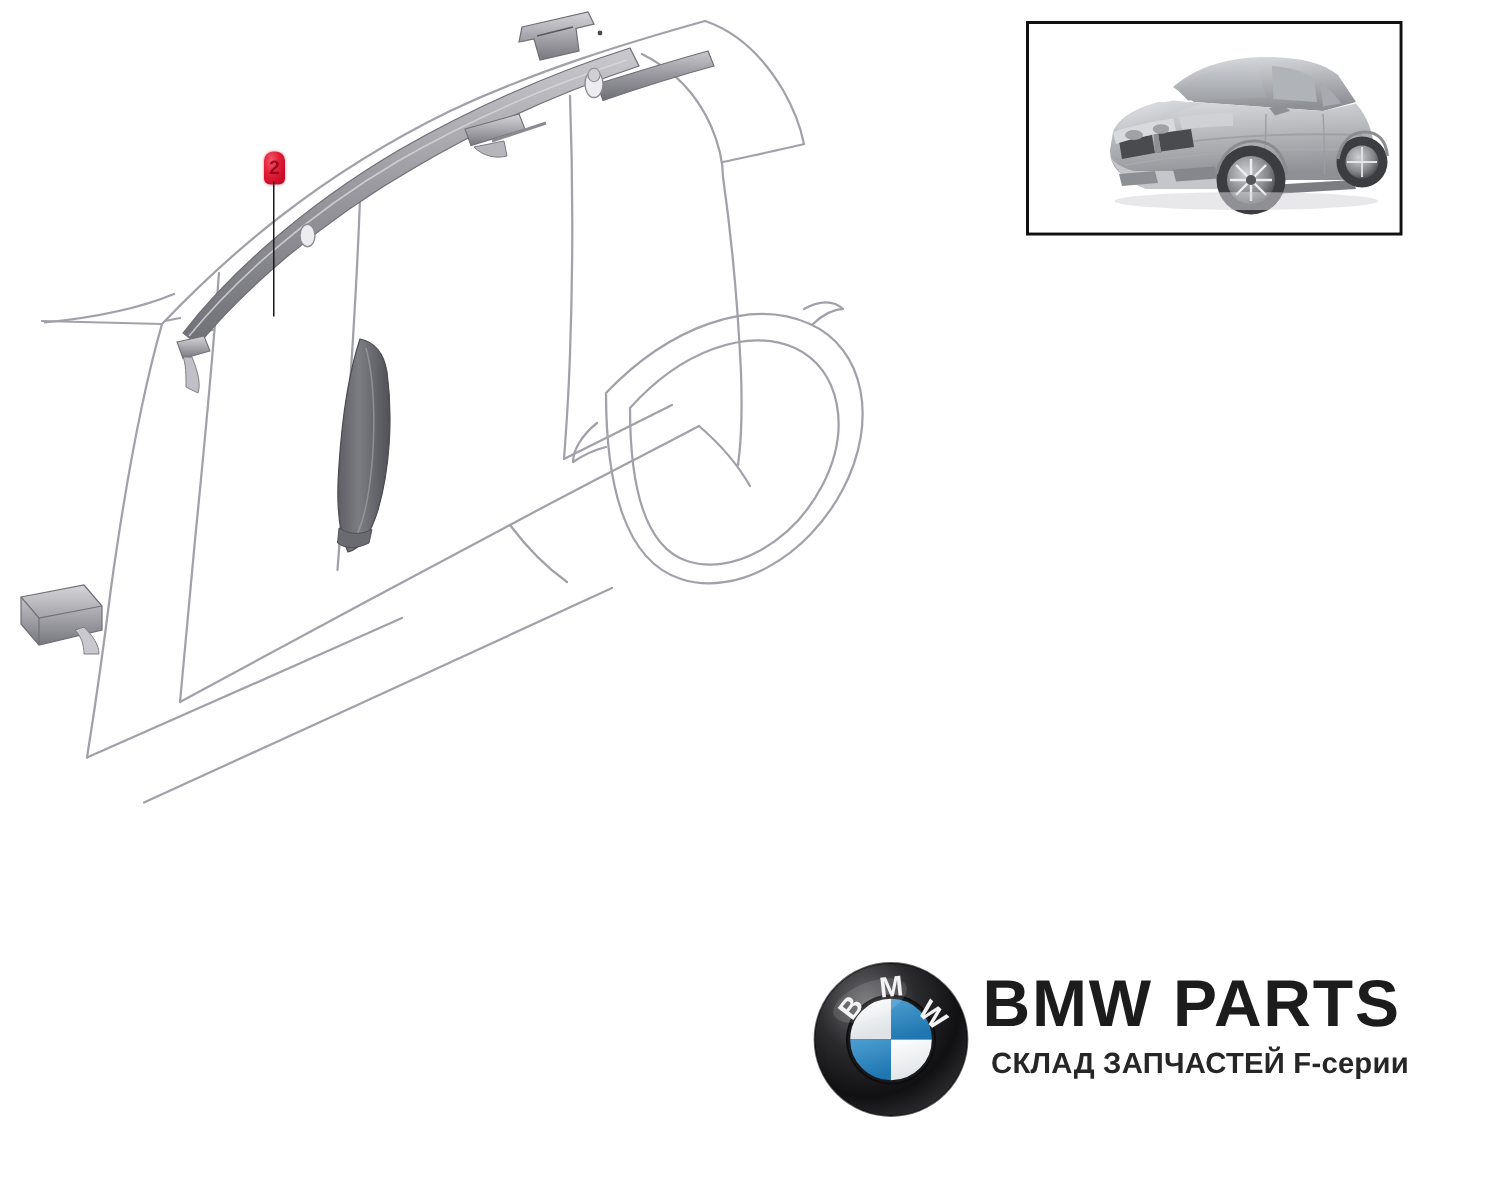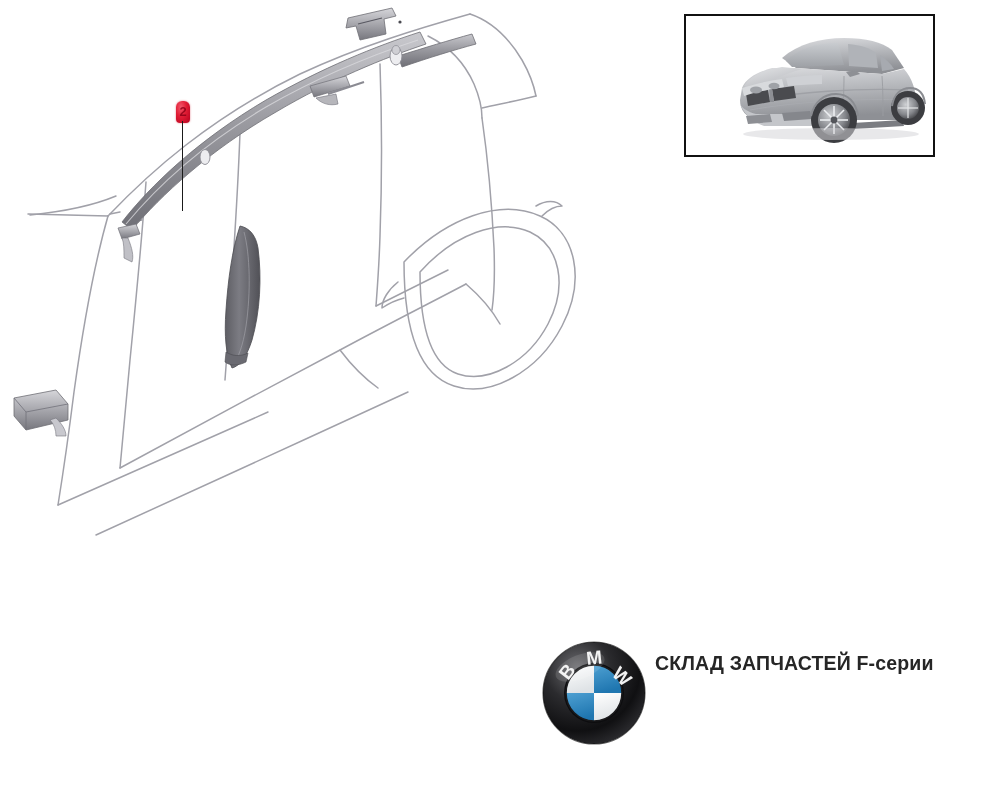--- a/index.html
+++ b/index.html
@@ -83,20 +83,21 @@
   }
   #brand-subtitle {
     margin-top: 5px;
     font-size: 19.5px;
     font-weight: bold;
     letter-spacing: 0.15px;
     color: #262626;
     line-height: 22px;
     white-space: nowrap;
     font-family: "Liberation Sans", sans-serif;
+    text-align: center;
   }
 
   
   #callout-2 {
     position: absolute;
     left: 176px;
     top: 101px;
     width: 14px;
     height: 26px;
   }
@@ -381,16 +382,17 @@
         <text x="26" y="40" transform="rotate(-52 26 40)">B</text>
         <text x="45" y="24" transform="rotate(-6 45 24)">M</text>
         <text x="69" y="34" transform="rotate(44 69 34)">W</text>
       </g>
 
       <ellipse cx="38" cy="26" rx="26" ry="12" fill="#ffffff" opacity="0.12" transform="rotate(-22 38 26)"></ellipse>
     </svg>
   </div>
 
   <div id="brand-text">
+    <div id="brand-title">BMW PARTS</div>
     <div id="brand-subtitle">СКЛАД ЗАПЧАСТЕЙ F-серии</div>
   </div>
 
 </div>
 
 </body></html>

